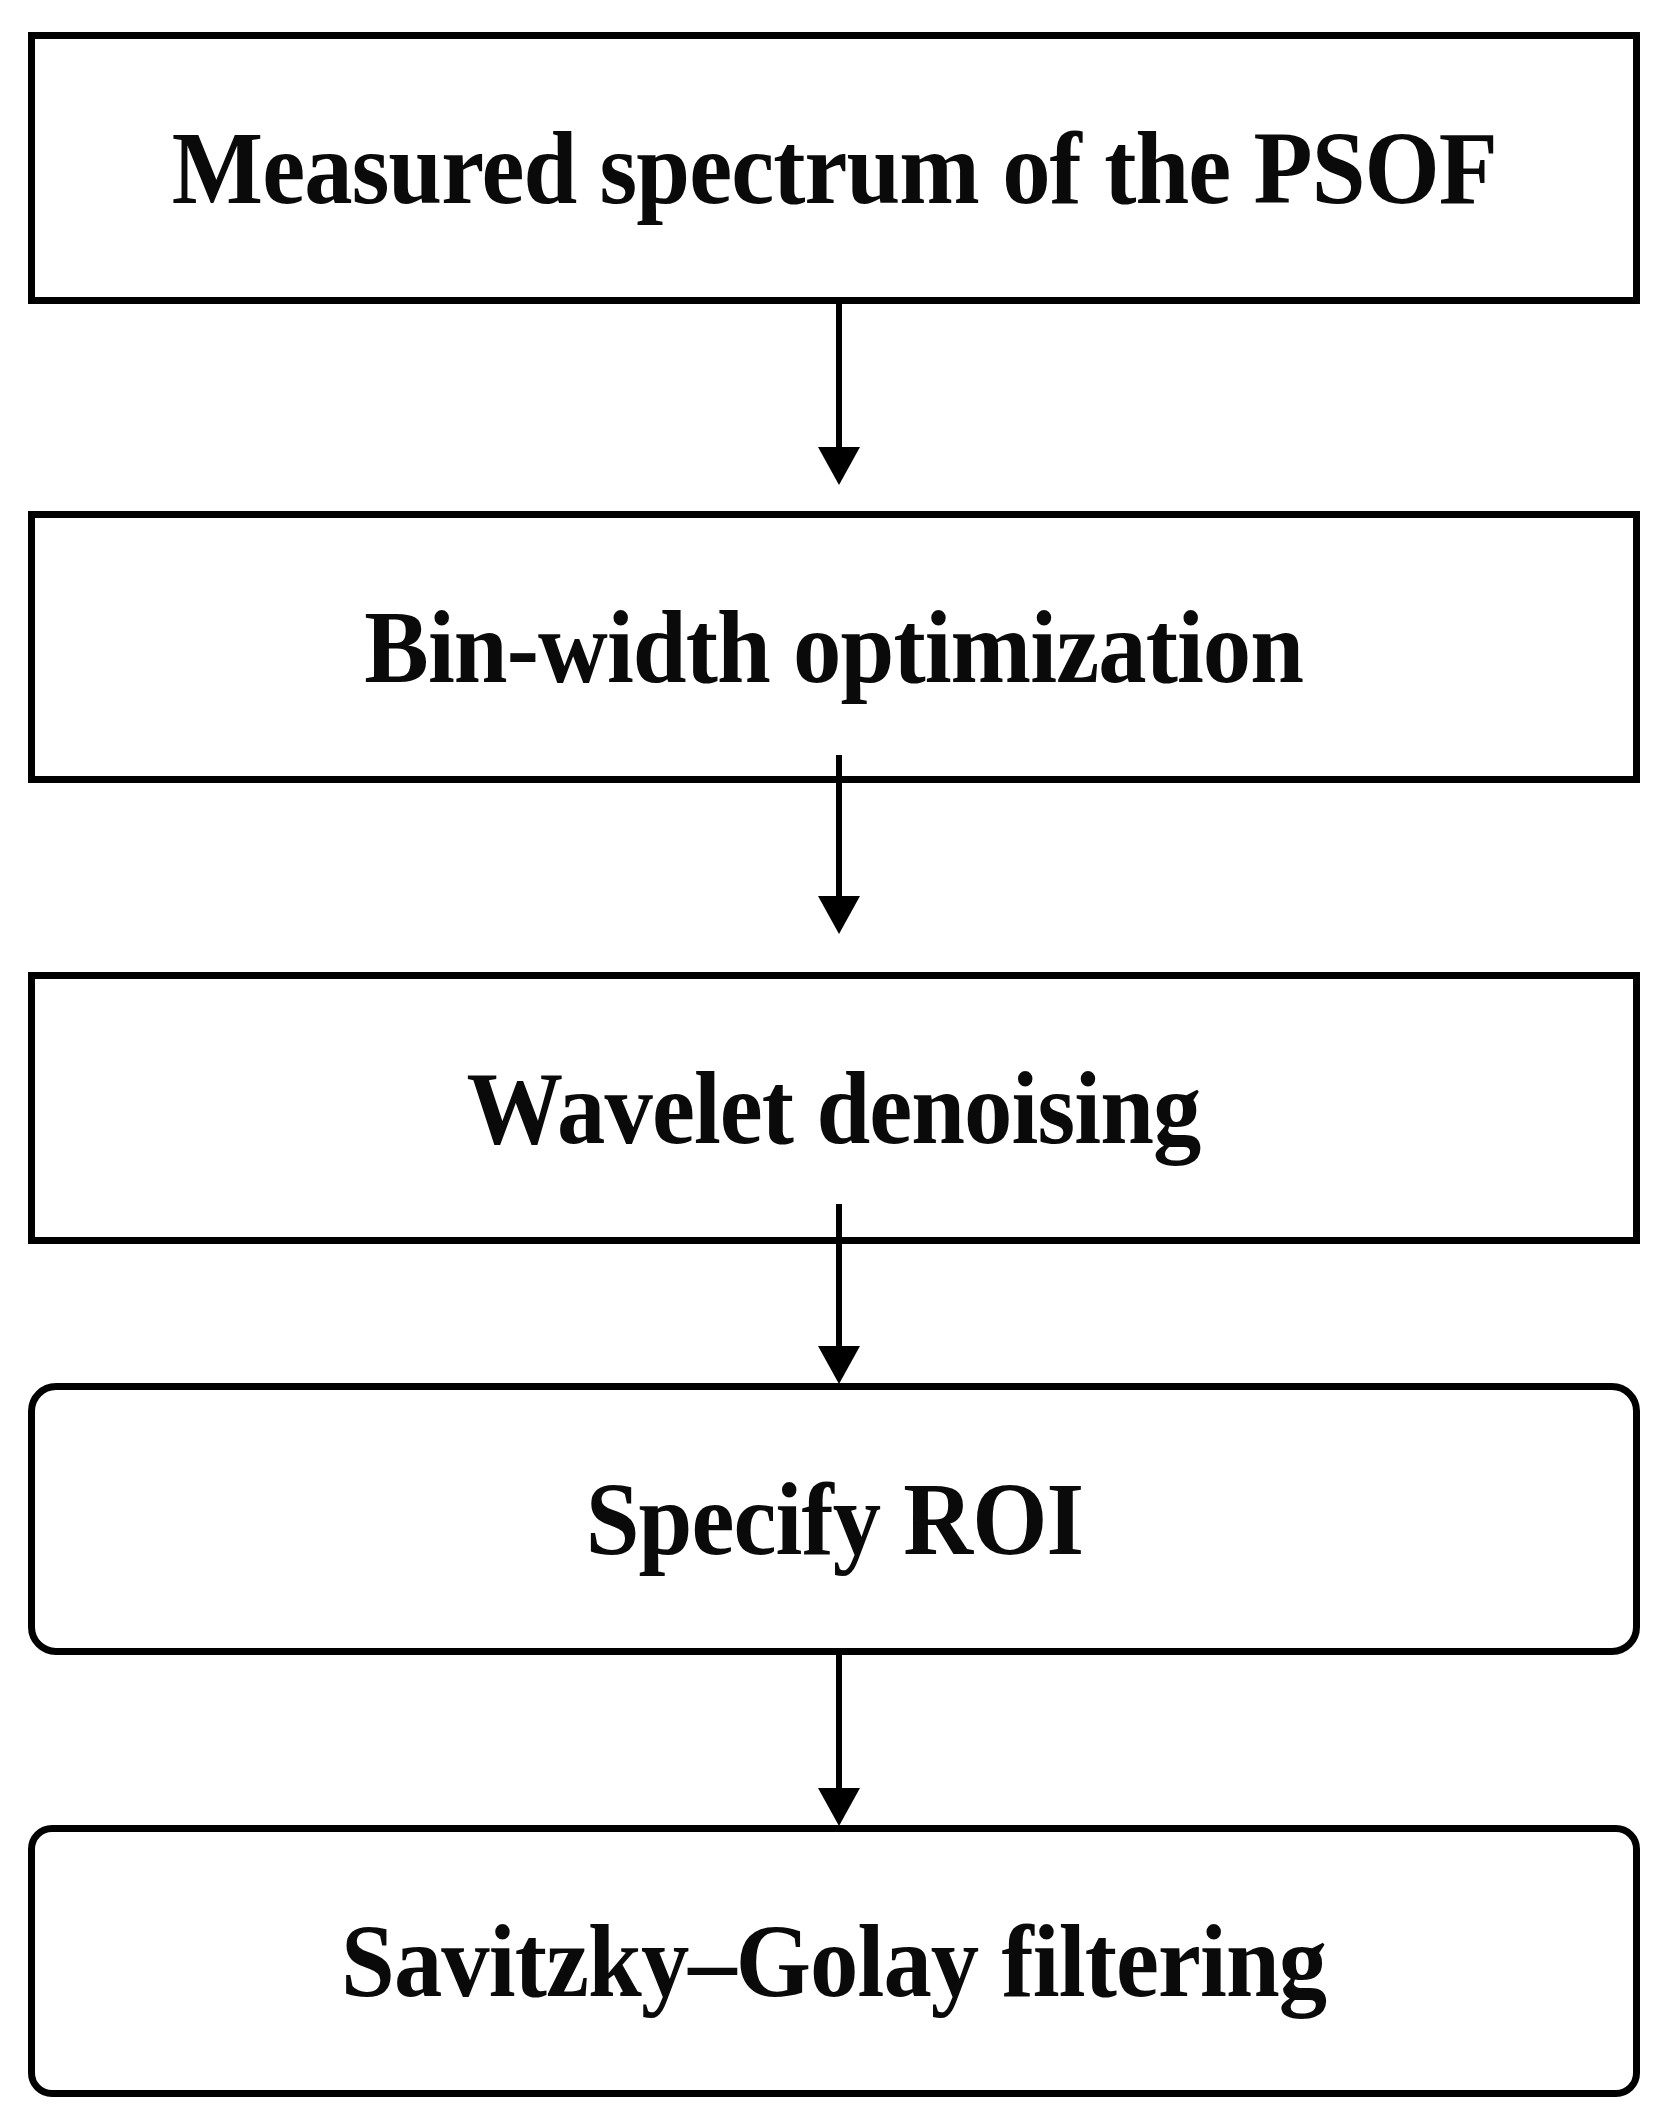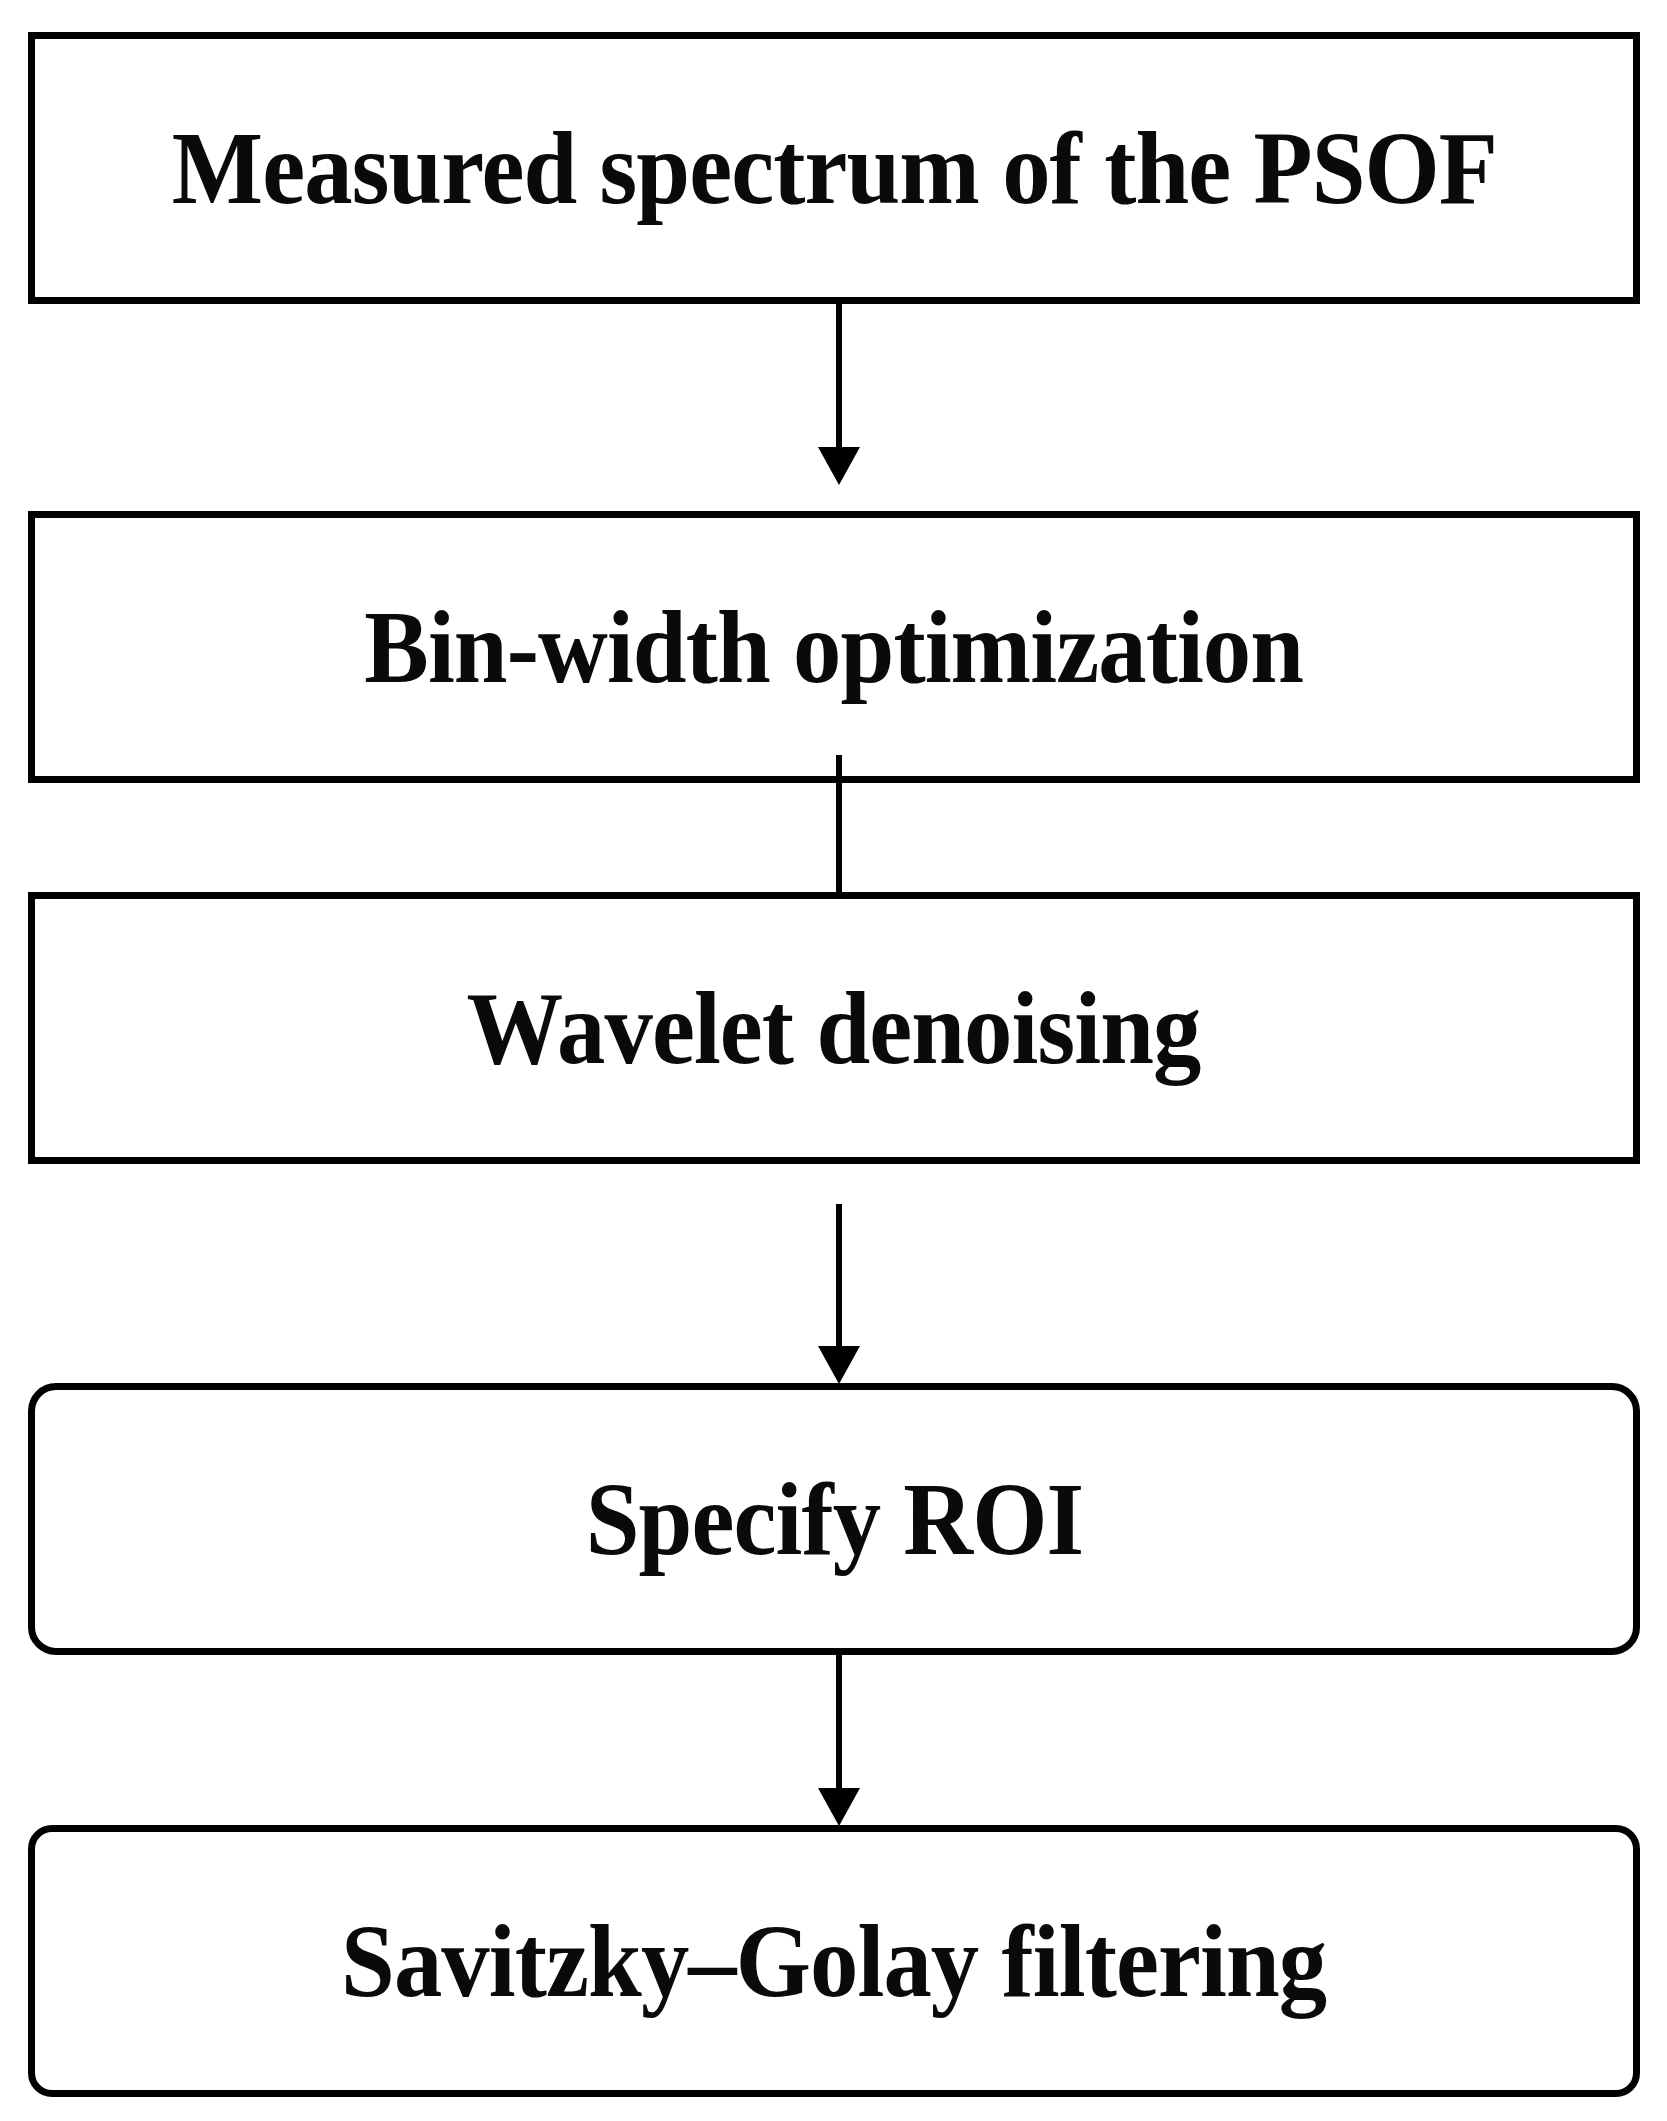--- a/index.html
+++ b/index.html
@@ -55,21 +55,21 @@
     width: 0;
     height: 0;
     left: 818px;
     border-left: 21px solid transparent;
     border-right: 21px solid transparent;
     border-top: 38px solid #000000;
   }
   
   .box-1 { top: 32px; }
   .box-2 { top: 483px; margin-top: 28px; }
-  .box-3 { top: 892px; }
+  .box-3 { top: 972px; }
   .box-4 { top: 1383px; border-radius: 28px; }
   .box-5 { top: 1825px; border-radius: 24px; }
 
   
   .conn-1 { top: 304px;  height: 143px; }
   .conn-2 { top: 755px;  height: 141px; }
   .conn-3 { top: 1204px; height: 142px; }
   .conn-4 { top: 1655px; height: 133px; }
 
   .arrow-1 { top: 447px; }

